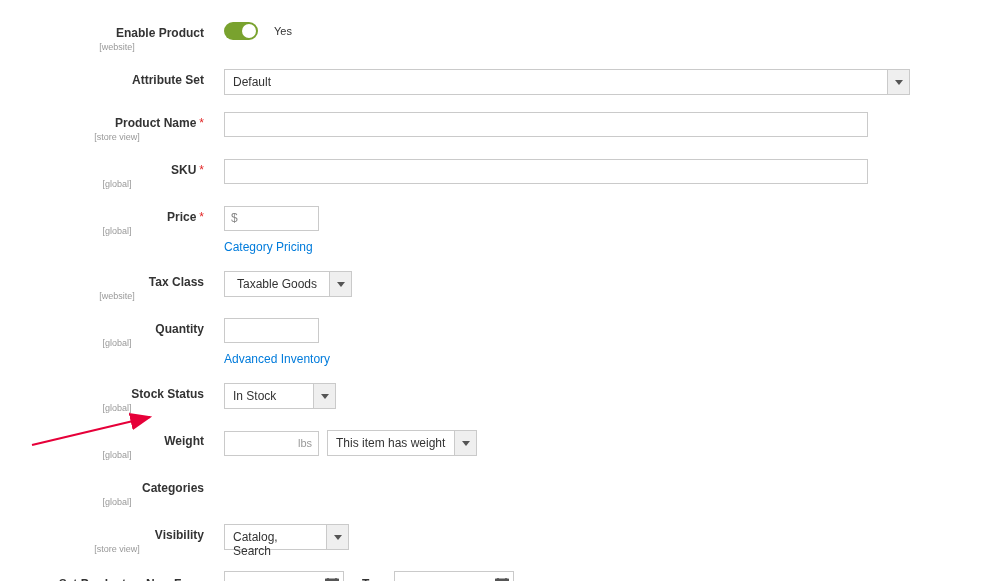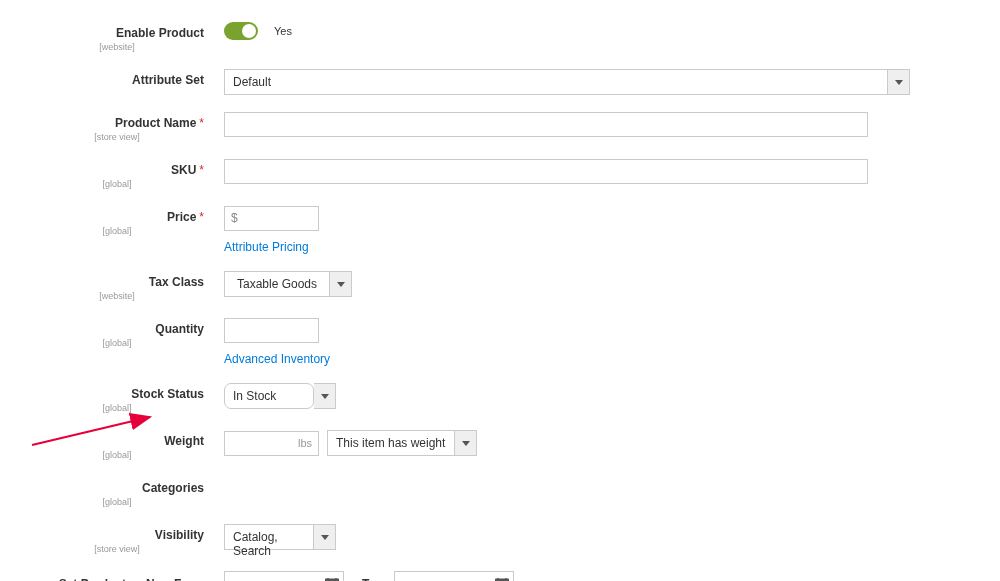--- a/index.html
+++ b/index.html
@@ -252,21 +252,21 @@
   <div class="row">
     <div class="label-col">
       <span class="label-text">Price</span><span class="req">*</span>
       <span class="scope">[global]</span>
     </div>
     <div class="control-col">
       <div class="stack">
         <div class="curr" data-curr="$">
           <input class="input input-med" value="" style="">
         </div>
-        <a href="#" class="link">Attribute Pricing</a>
+        <a href="#" class="link">Category Pricing</a>
       </div>
     </div>
   </div>
 
   <div class="row">
     <div class="label-col">
       <span class="label-text">Tax Class</span>
       <span class="scope">[website]</span>
     </div>
     <div class="control-col">
@@ -292,21 +292,21 @@
     </div>
   </div>
 
   <div class="row">
     <div class="label-col">
       <span class="label-text">Stock Status</span>
       <span class="scope">[global]</span>
     </div>
     <div class="control-col">
       <div class="select">
-        <div class="sel-text" style="width:66px;border-radius:7px;">In Stock</div>
+        <div class="sel-text" style="width:66px;">In Stock</div>
         <div class="sel-btn">
             <div class="caret"></div>
           </div>
       </div>
     </div>
   </div>
 
   <div class="row">
     <div class="label-col">
       <span class="label-text">Weight</span>
@@ -333,21 +333,21 @@
     </div>
   </div>
 
   <div class="row">
     <div class="label-col">
       <span class="label-text">Visibility</span>
       <span class="scope">[store view]</span>
     </div>
     <div class="control-col">
       <div class="select w260">
-        <div class="sel-text" style="width:90px;">Catalog, Search</div>
+        <div class="sel-text" style="width:103px;">Catalog, Search</div>
         <div class="sel-btn">
             <div class="caret"></div>
           </div>
       </div>
     </div>
   </div>
 
   <div class="row">
     <div class="label-col" style="padding-top:6px;">
       <span class="label-text">Set Product as New From</span>

